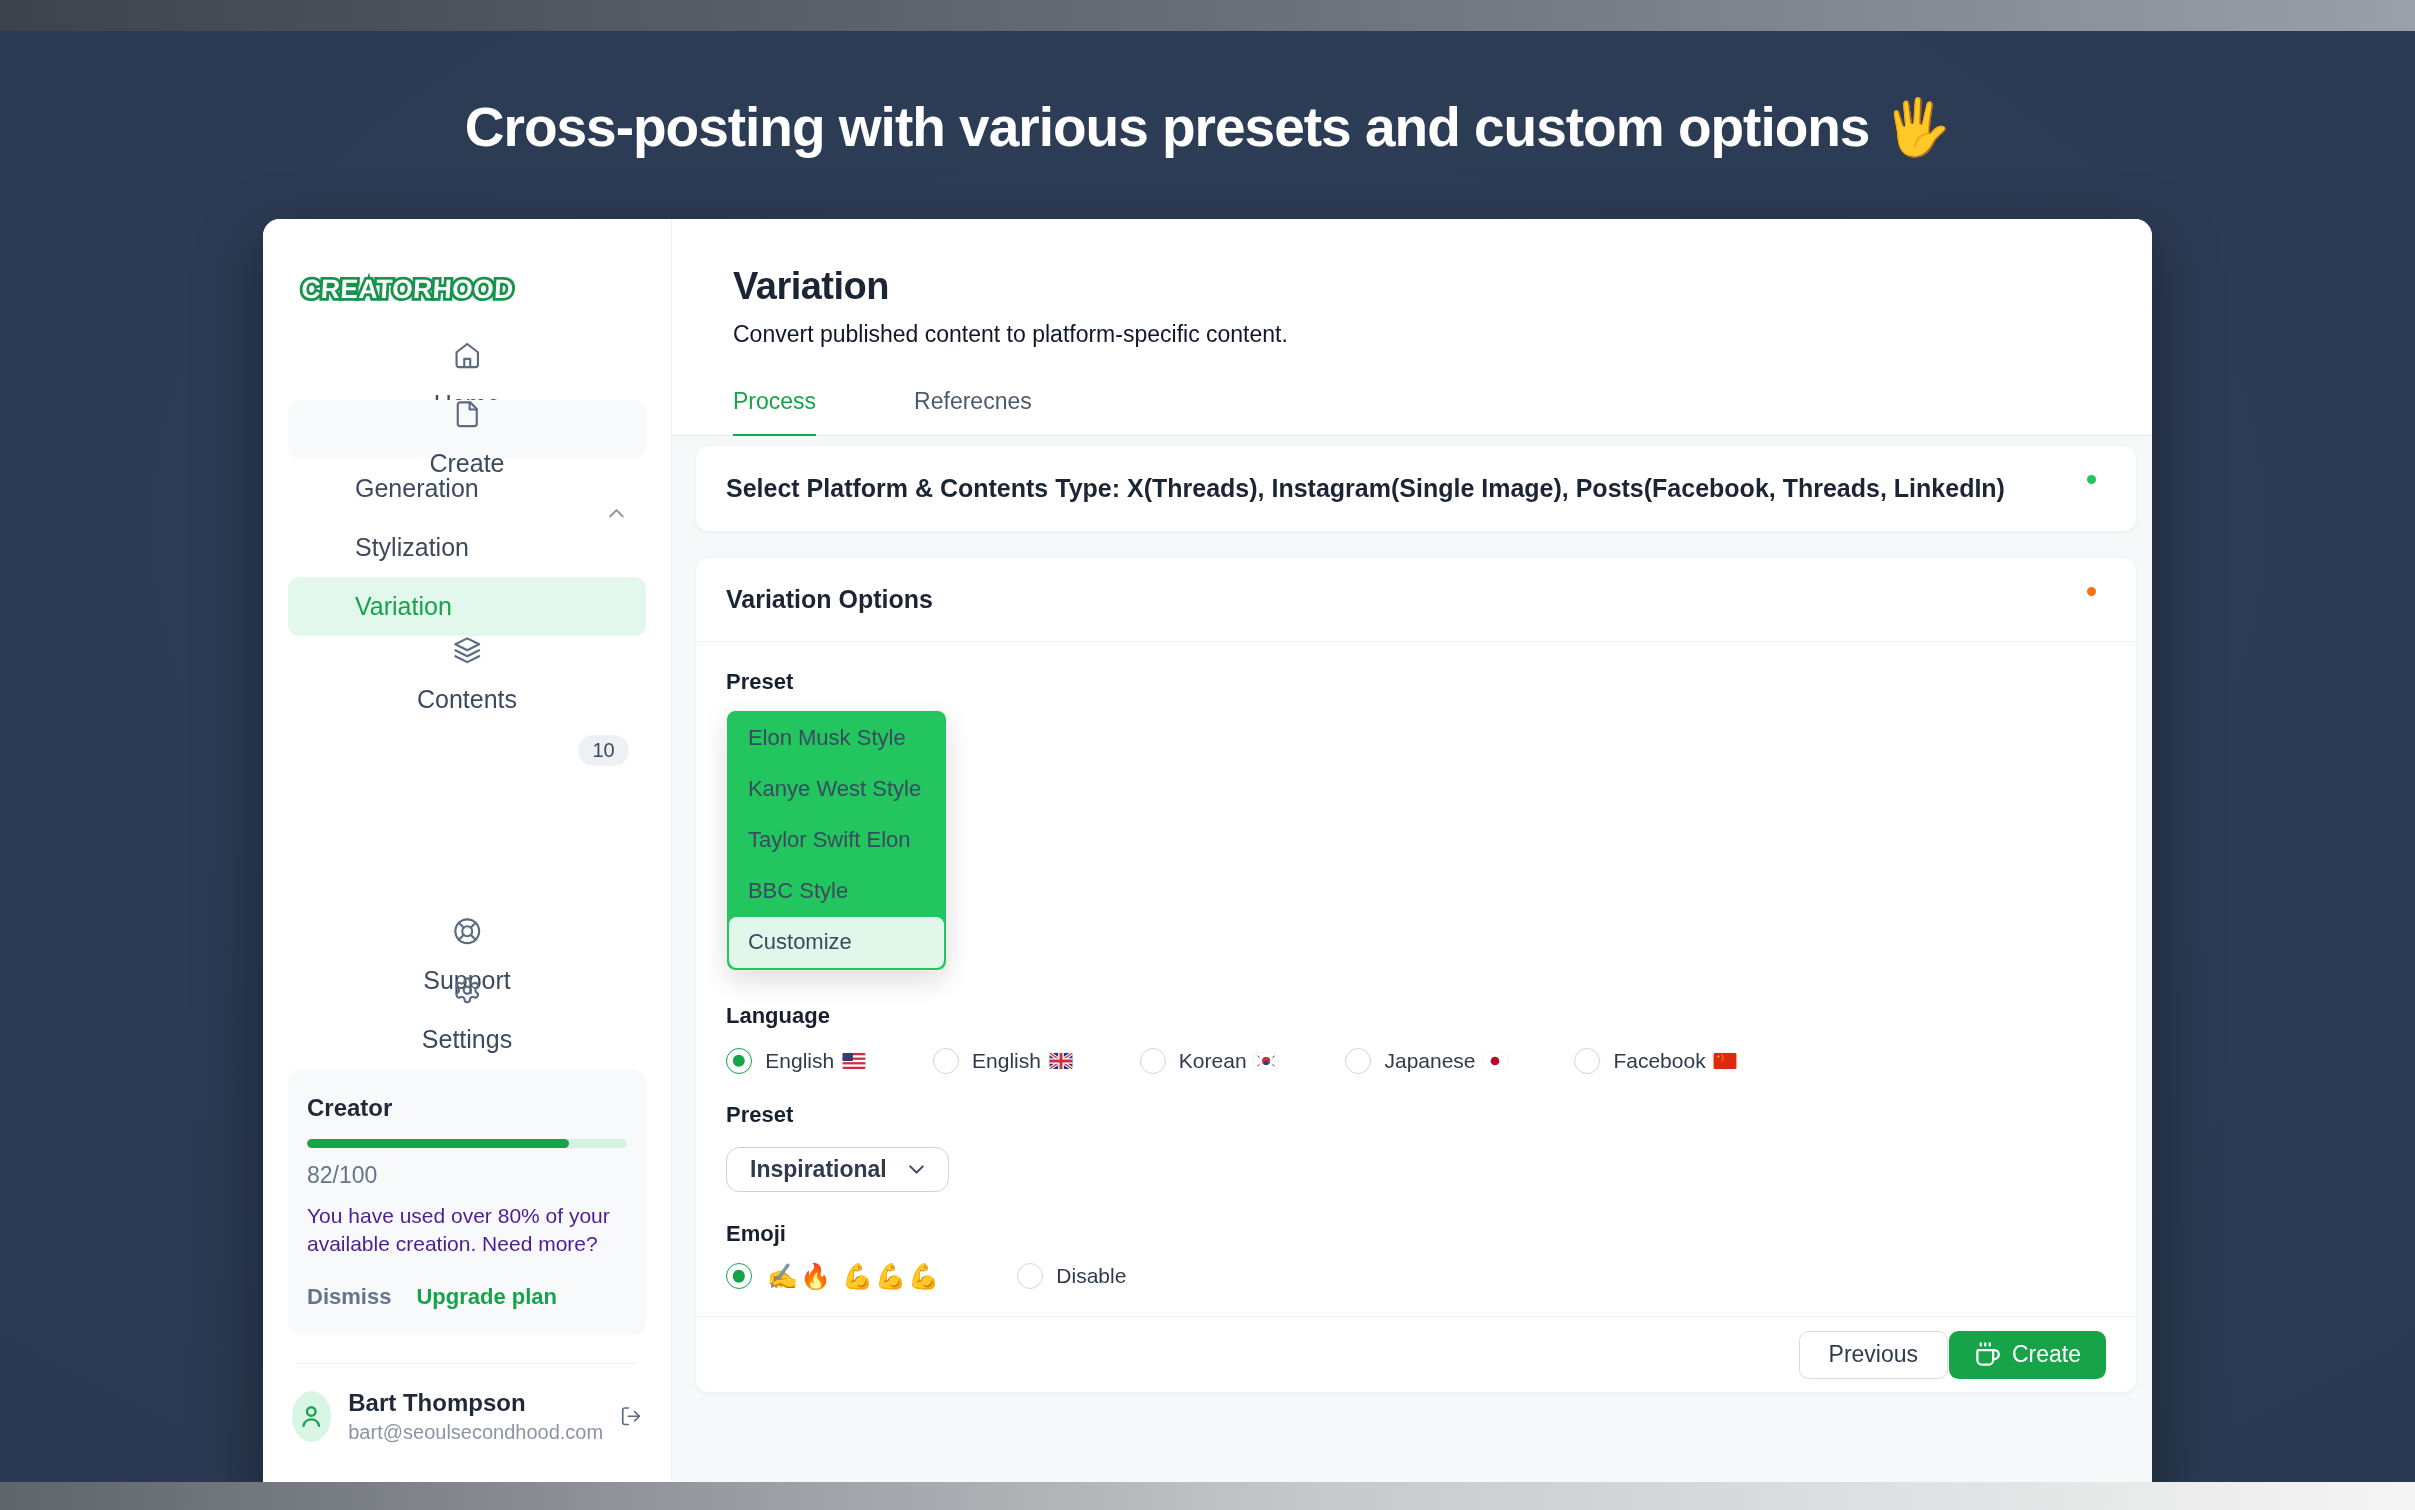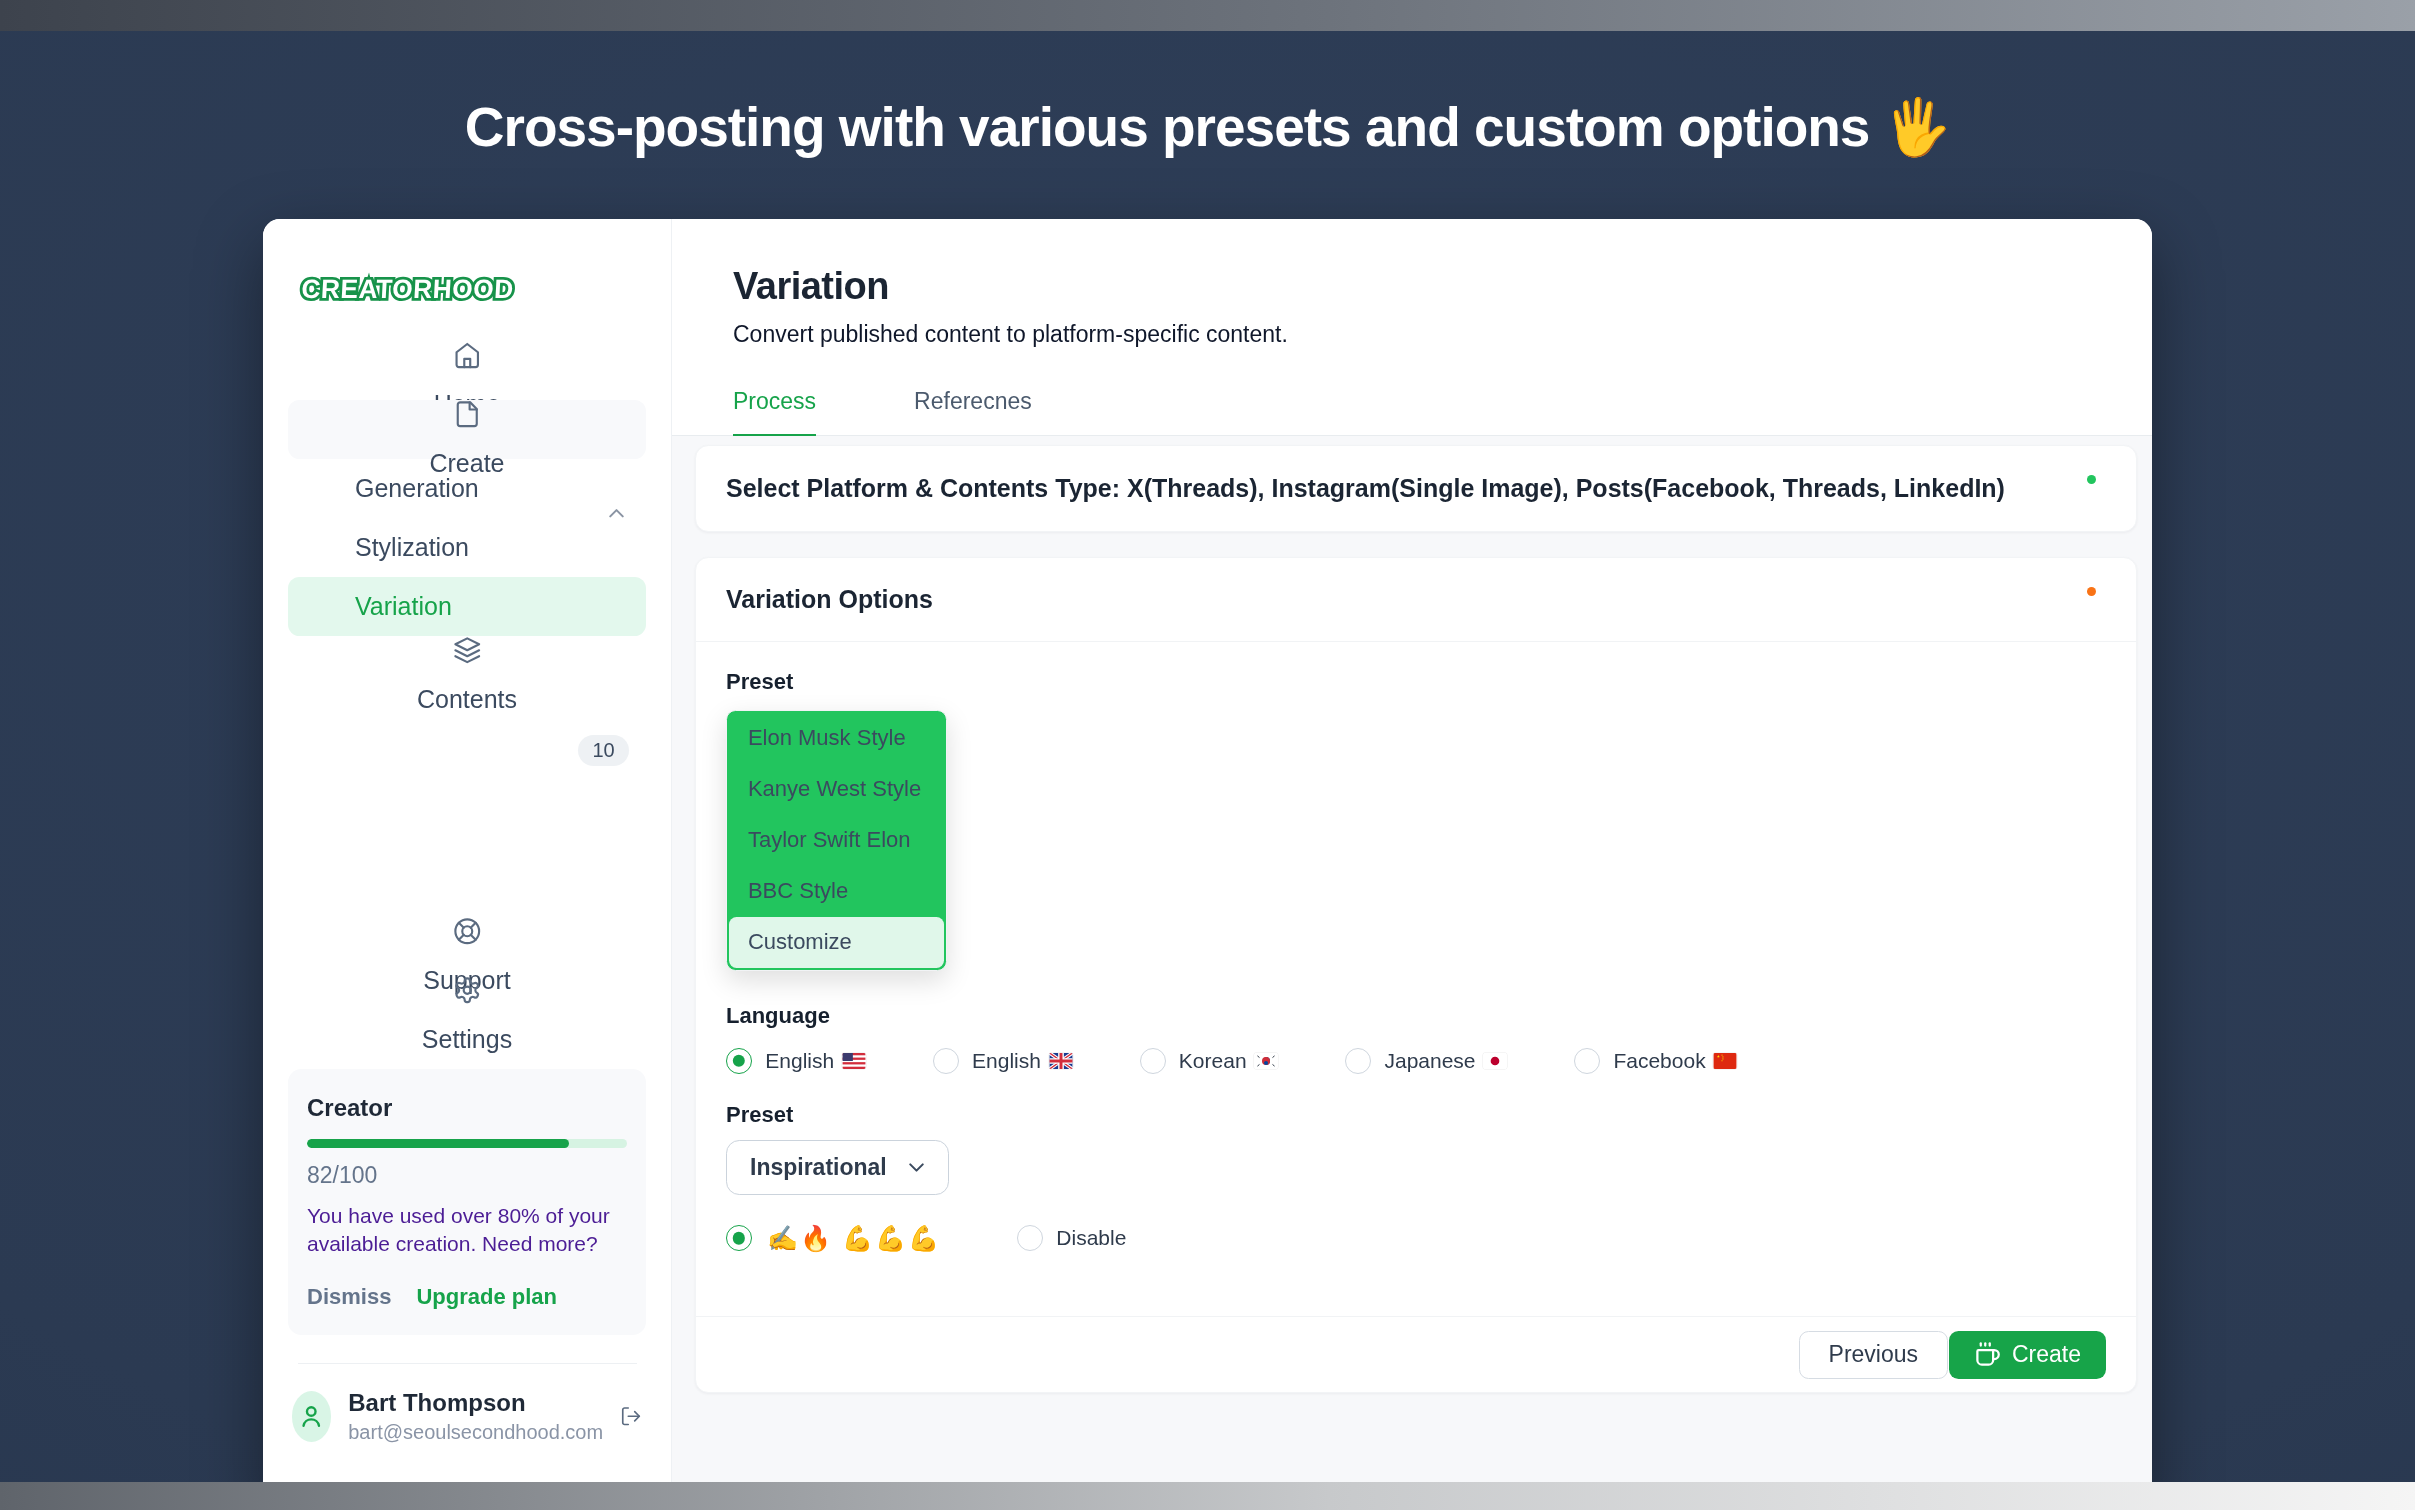--- a/index.html
+++ b/index.html
@@ -83,21 +83,21 @@
   .radio-row{margin-top:19px;display:flex;align-items:center;gap:67px;}
   .radio-item{display:flex;align-items:center;cursor:pointer;}
   .radio{width:26px;height:26px;border-radius:50%;border:1.4px solid #cfd6de;background:#fff;flex:0 0 26px;}
   .radio.checked{border:1.9px solid #16a34a;position:relative;}
   .radio.checked::after{content:"";position:absolute;left:50%;top:50%;transform:translate(-50%,-50%);
     width:12.4px;height:12.4px;border-radius:50%;background:#16a34a;}
   .radio-label{margin-left:13.3px;font-size:21px;color:#2f3b4c;display:flex;align-items:center;gap:7.6px;}
   .flag{width:24px;height:16px;border-radius:1.9px;box-shadow:0 0 0 0.5px rgba(0,0,0,.08);}
 
   .tone-block{margin-top:28.5px;}
-  .select{margin-top:12px;width:223px;height:55px;border:1.4px solid #cbd3dc;border-radius:13.3px;background:#fff;
+  .select{margin-top:19px;width:223px;height:45px;border:1.4px solid #cbd3dc;border-radius:13.3px;background:#fff;
     display:flex;align-items:center;justify-content:space-between;padding:0 19px 0 23px;cursor:pointer;}
   .select-value{font-size:23px;font-weight:600;color:#2f3b4c;}
 
   .emoji-block{margin-top:28.5px;}
   .emoji-row{margin-top:15px;display:flex;align-items:center;}
   .emoji-label{margin-left:15px;font-size:25px;letter-spacing:1.9px;}
   .disable-item{margin-left:76px;}
 
   .options-footer{flex:0 0 76px;border-top:1px solid #f1f3f5;display:flex;align-items:center;justify-content:flex-end;
     gap:1px;padding-right:30px;}
@@ -330,20 +330,21 @@
               <div class="field-label">Preset</div>
               <div class="select">
                 <span class="select-value">Inspirational</span>
                 <svg class="icon small" viewBox="0 0 24 24" style="stroke:#3b4a5f;">
                     <path d="m6 9 6 6 6-6"></path>
                   </svg>
               </div>
             </div>
 
             <div class="emoji-block">
+              <div class="field-label">Emoji</div>
               <div class="emoji-row">
                 <div class="radio-item">
                   <span class="radio checked"></span>
                   <span class="emoji-label">✍️🔥 💪💪💪</span>
                 </div>
                 <div class="radio-item disable-item">
                   <span class="radio"></span>
                   <span class="radio-label">Disable</span>
                 </div>
               </div>

